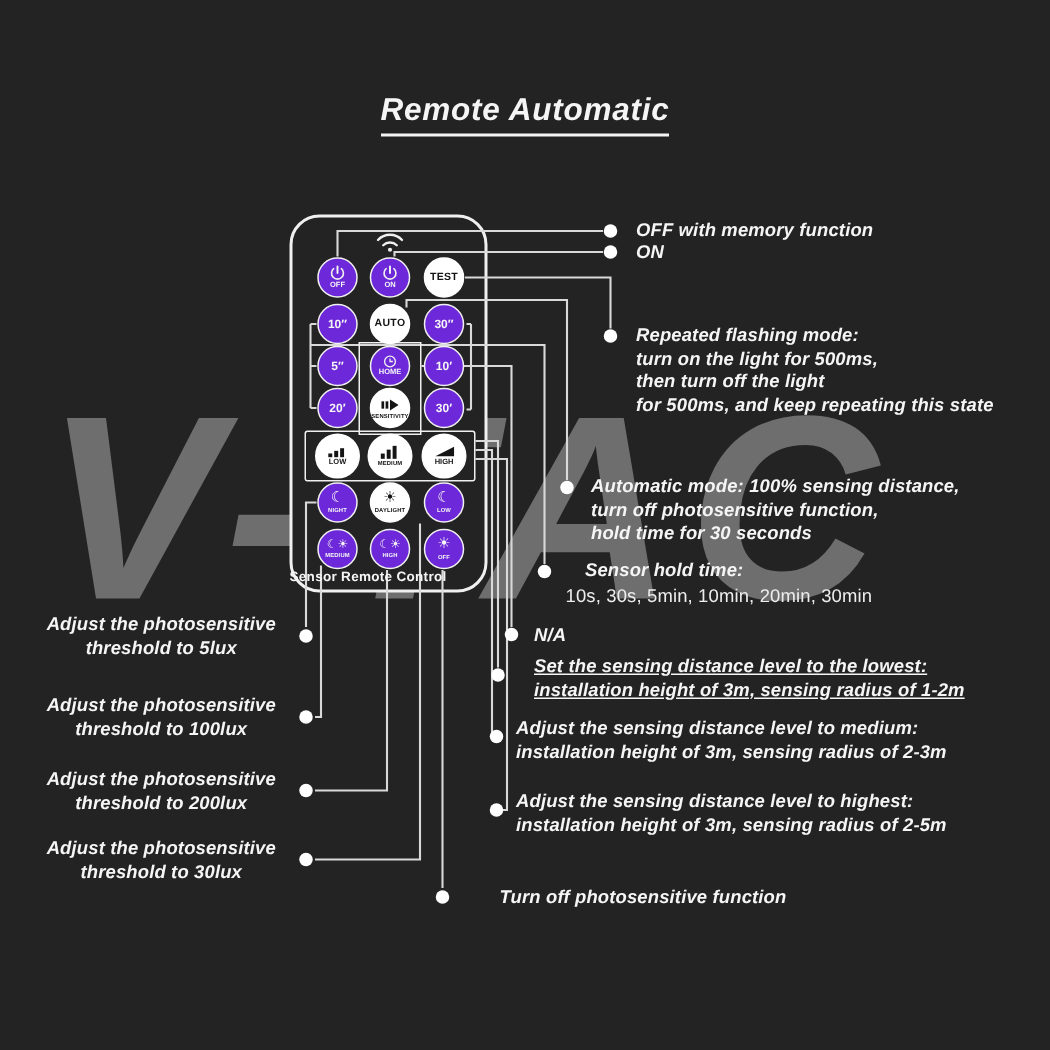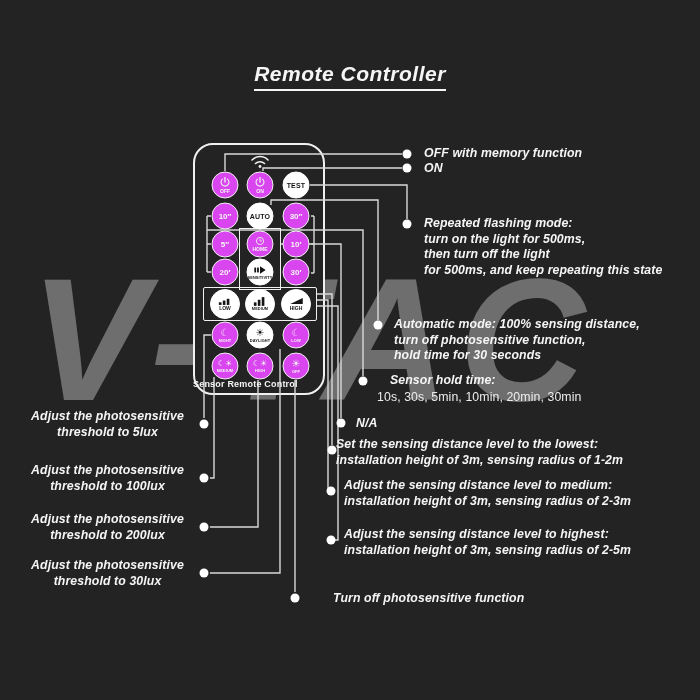--- a/index.html
+++ b/index.html
@@ -30,21 +30,21 @@
   .connector-layer{position:absolute;left:0;top:0;z-index:3;pointer-events:none;}
   .remote-ui{position:absolute;left:193px;top:143px;width:132px;height:252px;z-index:4;}
   .frame{position:absolute;border:1.5px solid #f0f0f0;box-sizing:border-box;background:transparent;}
   #frame-home{left:46px;top:85px;width:42px;height:62px;}
   #frame-level{left:10px;top:144px;width:114px;height:34px;border-radius:2px;}
   
   .btn{
     position:absolute;width:27px;height:27px;border-radius:50%;
     display:flex;flex-direction:column;align-items:center;justify-content:center;
     box-sizing:border-box;transform:translate(-50%,-50%);
-    background:#d946ef;border:1.5px solid #f0f0f0;color:#f5f5f5;
+    background:#6d28d9;border:1.5px solid #f0f0f0;color:#f5f5f5;
     line-height:1;text-align:center;cursor:pointer;
   }
   .btn.solid{background:#ffffff;border-color:#ffffff;color:#141414;}
   .btn .lbl-big{font-size:8px;font-weight:bold;}
   .btn .lbl-mid{font-size:7px;font-weight:bold;letter-spacing:.2px;}
   .btn .lbl-sub{font-size:5px;font-weight:bold;margin-top:1px;}
   .btn .lbl-tiny{font-size:3.9px;font-weight:bold;margin-top:1px;letter-spacing:.1px;}
   .btn .glyph{font-size:10px;line-height:1;}
   .btn .glyph.small{font-size:8px;}
   .btn.lv{width:30px;height:30px;}
@@ -61,36 +61,36 @@
   .ann.right{text-align:left;}
   .ann.left{width:165px;text-align:center;}
   .ann.plain{font-weight:normal;font-style:normal;color:#ededed;}
   #ann-off-memory{left:424px;top:146px;text-align:right;}
   #ann-on{left:424px;top:161px;}
   #ann-flashing{left:424px;top:216px;}
   #ann-auto{left:394px;top:317px;}
   #ann-hold-title{left:390px;top:373px;}
   #ann-hold-values{left:377px;top:390px;}
   #ann-na{left:356px;top:416px;}
-  #ann-dist-low{left:336px;top:437px;}
+  #ann-dist-low{left:356px;top:437px;text-decoration:underline;}
   #ann-dist-medium{left:344px;top:478px;}
   #ann-dist-high{left:344px;top:527px;}
   #ann-photo-off{left:309px;top:591px;margin-left:24px;}
   #ann-lux5{left:25px;top:409px;}
   #ann-lux100{left:25px;top:463px;}
   #ann-lux200{left:25px;top:512px;}
   #ann-lux30{left:25px;top:558px;}
 </style>
 </head>
 <body>
 
 <div class="watermark">V-TAC</div>
 
 <div class="title-wrap">
-  <span class="title">Remote Controller</span>
+  <span class="title">Remote Automatic</span>
 </div>
 
 <div class="remote-body"></div>
 
 <svg class="connector-layer" width="700" height="700" viewBox="0 0 700 700">
   <g fill="none" stroke="#d9d9d9" stroke-width="1.4">
     <path d="M225,171 V154 H402"></path>
     <path d="M263,171 V168 H402"></path>
     <path d="M310,185 H407 V219"></path>
     <path d="M271,205 V200 H378 V320"></path>

